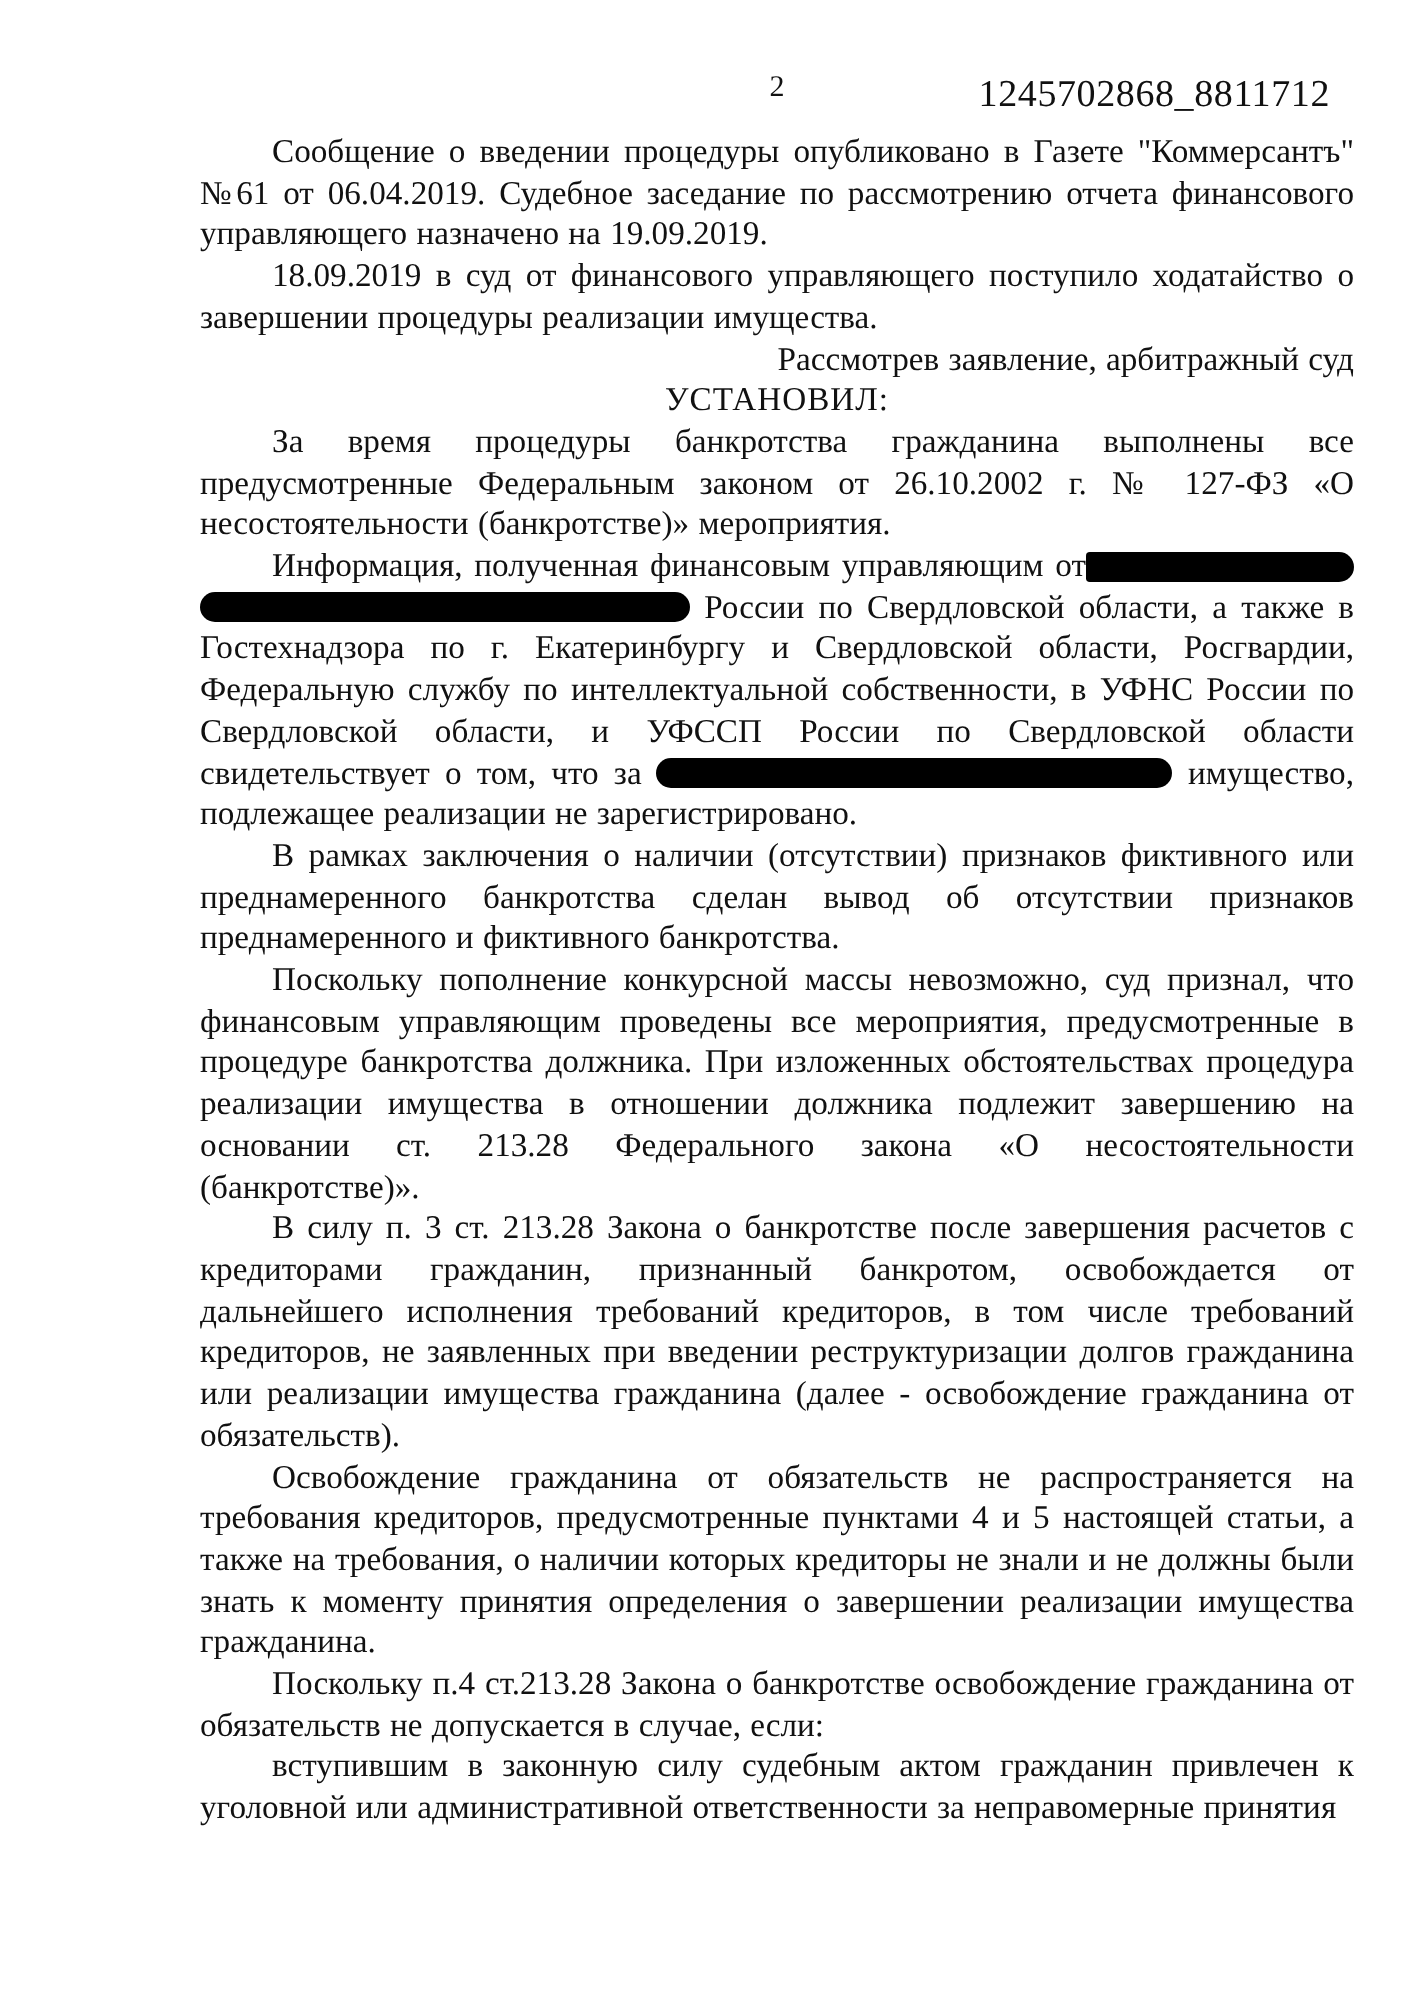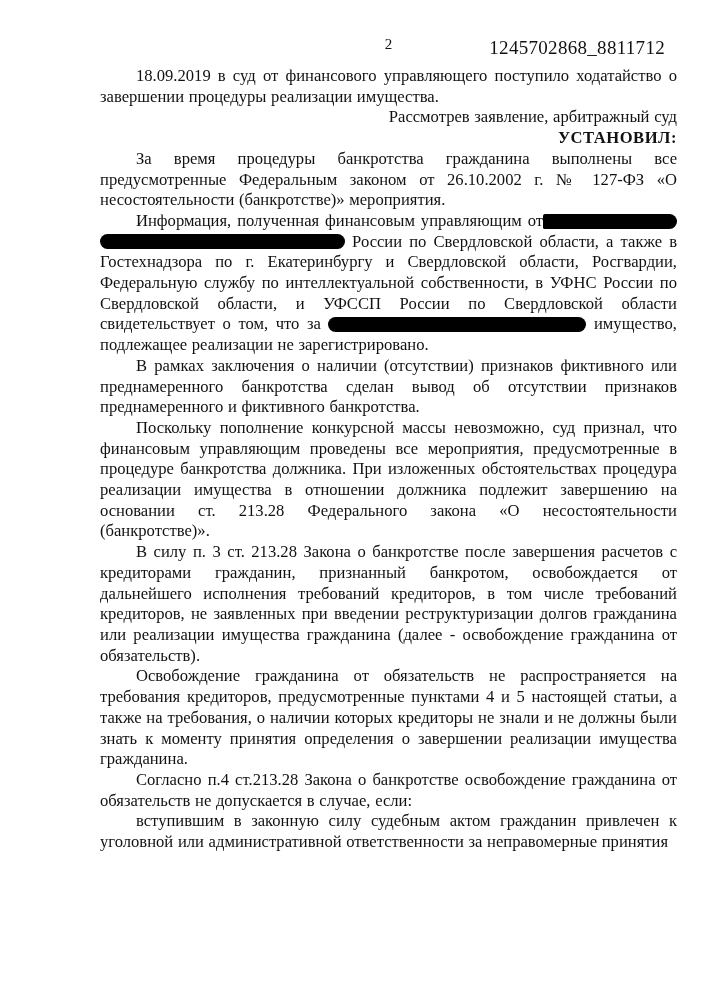--- a/index.html
+++ b/index.html
@@ -45,23 +45,23 @@
   p.para {
     margin: 0;
     text-indent: 36px;
     text-align: justify;
     word-spacing: 0.5px;
   }
   p.para.plain {
     text-align: right;
   }
   p.para.heading {
-    text-align: right;
+    text-align: center;
     text-indent: 0;
-    font-weight: bold;
+    font-weight: normal;
     letter-spacing: 0.5px;
   }
   .redaction {
     display: inline-block;
     height: 15px;
     background: #000000;
     border-radius: 8px;
     vertical-align: middle;
     position: relative;
     top: -1px;
@@ -72,25 +72,26 @@
 </style>
 </head>
 <body>
 
 <div class="page">
   <div class="page-header">
     <span class="page-number">2</span>
     <span class="document-id">1245702868_8811712</span>
   </div>
   <div class="doc-body" id="doc-body">
+      <p class="para body">Сообщение о введении процедуры опубликовано в Газете "Коммерсантъ" №61 от 06.04.2019. Судебное заседание по рассмотрению отчета финансового управляющего назначено на 19.09.2019.</p>
       <p class="para body">18.09.2019 в суд от финансового управляющего поступило ходатайство о завершении процедуры реализации имущества.</p>
       <p class="para plain">Рассмотрев заявление, арбитражный суд</p>
       <p class="para heading">УСТАНОВИЛ:</p>
       <p class="para body">За время процедуры банкротства гражданина выполнены все предусмотренные Федеральным законом от 26.10.2002 г. № 127-ФЗ «О несостоятельности (банкротстве)» мероприятия.</p>
       <p class="para body">Информация, полученная финансовым управляющим от<span class="redaction flat-left" style="width: 134px; background: rgb(0, 0, 0);"></span> <span class="redaction" style="width: 245px; background: rgb(0, 0, 0);"></span> России по Свердловской области, а также в Гостехнадзора по г. Екатеринбургу и Свердловской области, Росгвардии, Федеральную службу по интеллектуальной собственности, в УФНС России по Свердловской области, и УФССП России по Свердловской области свидетельствует о том, что за <span class="redaction" style="width: 258px; background: rgb(0, 0, 0);"></span> имущество, подлежащее реализации не зарегистрировано.</p>
       <p class="para body">В рамках заключения о наличии (отсутствии) признаков фиктивного или преднамеренного банкротства сделан вывод об отсутствии признаков преднамеренного и фиктивного банкротства.</p>
       <p class="para body">Поскольку пополнение конкурсной массы невозможно, суд признал, что финансовым управляющим проведены все мероприятия, предусмотренные в процедуре банкротства должника. При изложенных обстоятельствах процедура реализации имущества в отношении должника подлежит завершению на основании ст. 213.28 Федерального закона «О несостоятельности (банкротстве)».</p>
       <p class="para body">В силу п. 3 ст. 213.28 Закона о банкротстве после завершения расчетов с кредиторами гражданин, признанный банкротом, освобождается от дальнейшего исполнения требований кредиторов, в том числе требований кредиторов, не заявленных при введении реструктуризации долгов гражданина или реализации имущества гражданина (далее - освобождение гражданина от обязательств).</p>
       <p class="para body">Освобождение гражданина от обязательств не распространяется на требования кредиторов, предусмотренные пунктами 4 и 5 настоящей статьи, а также на требования, о наличии которых кредиторы не знали и не должны были знать к моменту принятия определения о завершении реализации имущества гражданина.</p>
-      <p class="para body">Согласно п.4 ст.213.28 Закона о банкротстве освобождение гражданина от обязательств не допускается в случае, если:</p>
+      <p class="para body">Поскольку п.4 ст.213.28 Закона о банкротстве освобождение гражданина от обязательств не допускается в случае, если:</p>
       <p class="para body">вступившим в законную силу судебным актом гражданин привлечен к уголовной или административной ответственности за неправомерные принятия</p>
     </div>
 </div>
 
 </body></html>

